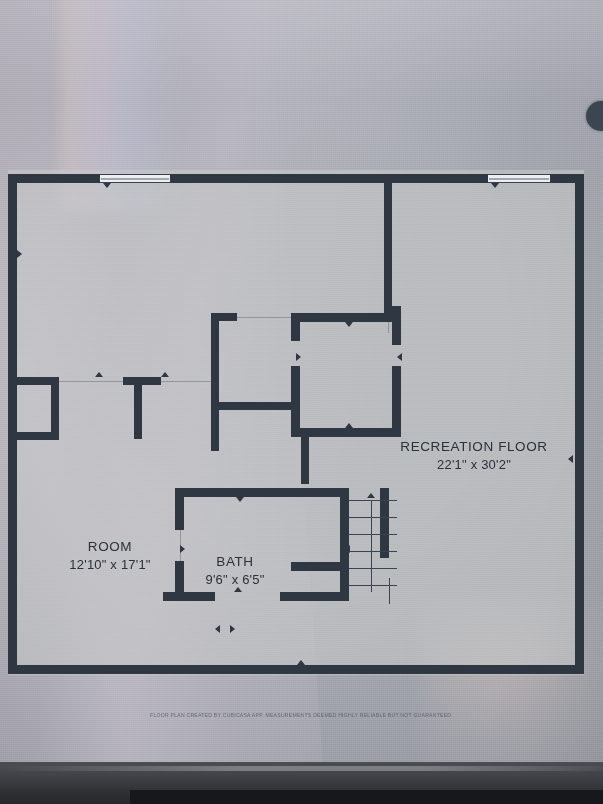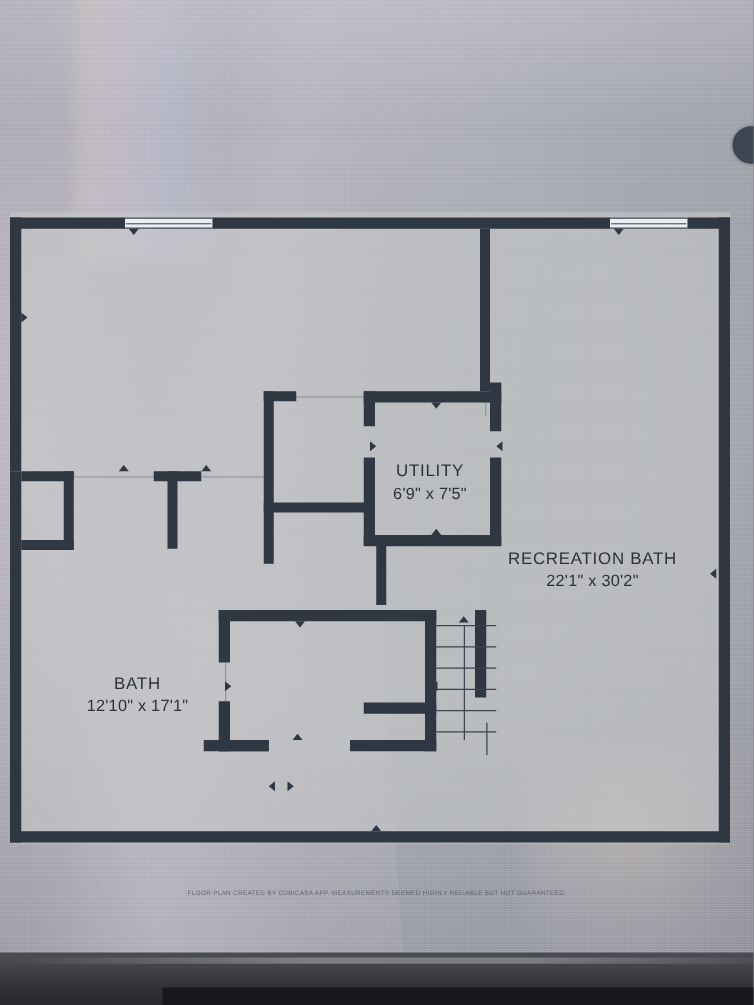--- a/index.html
+++ b/index.html
@@ -297,35 +297,35 @@
       <div class="tread" style="left:0; top:68px; width:48px;"></div>
       <div class="tread" style="left:0; top:85px; width:48px;"></div>
       <div class="stair-mid" style="left:22px; top:0; height:92px;"></div>
       <div class="stair-side" style="left:40px; top:78px; height:26px;"></div>
       <div class="mk mk-up" style="left:18px; top:-7px;"></div>
     </div>
 
   </div>
 
 
-  <div class="room-label" style="left:344px; top:368px;">
-    <span class="nm">UTILITY</span>
-    <span class="dm">6'9" x 7'5"</span>
-  </div>
 
   <div class="room-label" style="left:474px; top:438px;">
-    <span class="nm">RECREATION BATH</span>
+    <span class="nm">RECREATION FLOOR</span>
     <span class="dm">22'1" x 30'2"</span>
   </div>
 
   <div class="room-label" style="left:110px; top:538px;">
-    <span class="nm">BATH</span>
+    <span class="nm">ROOM</span>
     <span class="dm">12'10" x 17'1"</span>
   </div>
 
+  <div class="room-label" style="left:235px; top:553px;">
+    <span class="nm">BATH</span>
+    <span class="dm">9'6" x 6'5"</span>
+  </div>
 
   <div id="disclaimer">FLOOR PLAN CREATED BY CUBICASA APP. MEASUREMENTS DEEMED HIGHLY RELIABLE BUT NOT GUARANTEED.</div>
 
   <div id="bottom-band"></div>
   <div id="bottom-shine"></div>
   <div id="bottom-dark"></div>
 
 
 </div>
 

